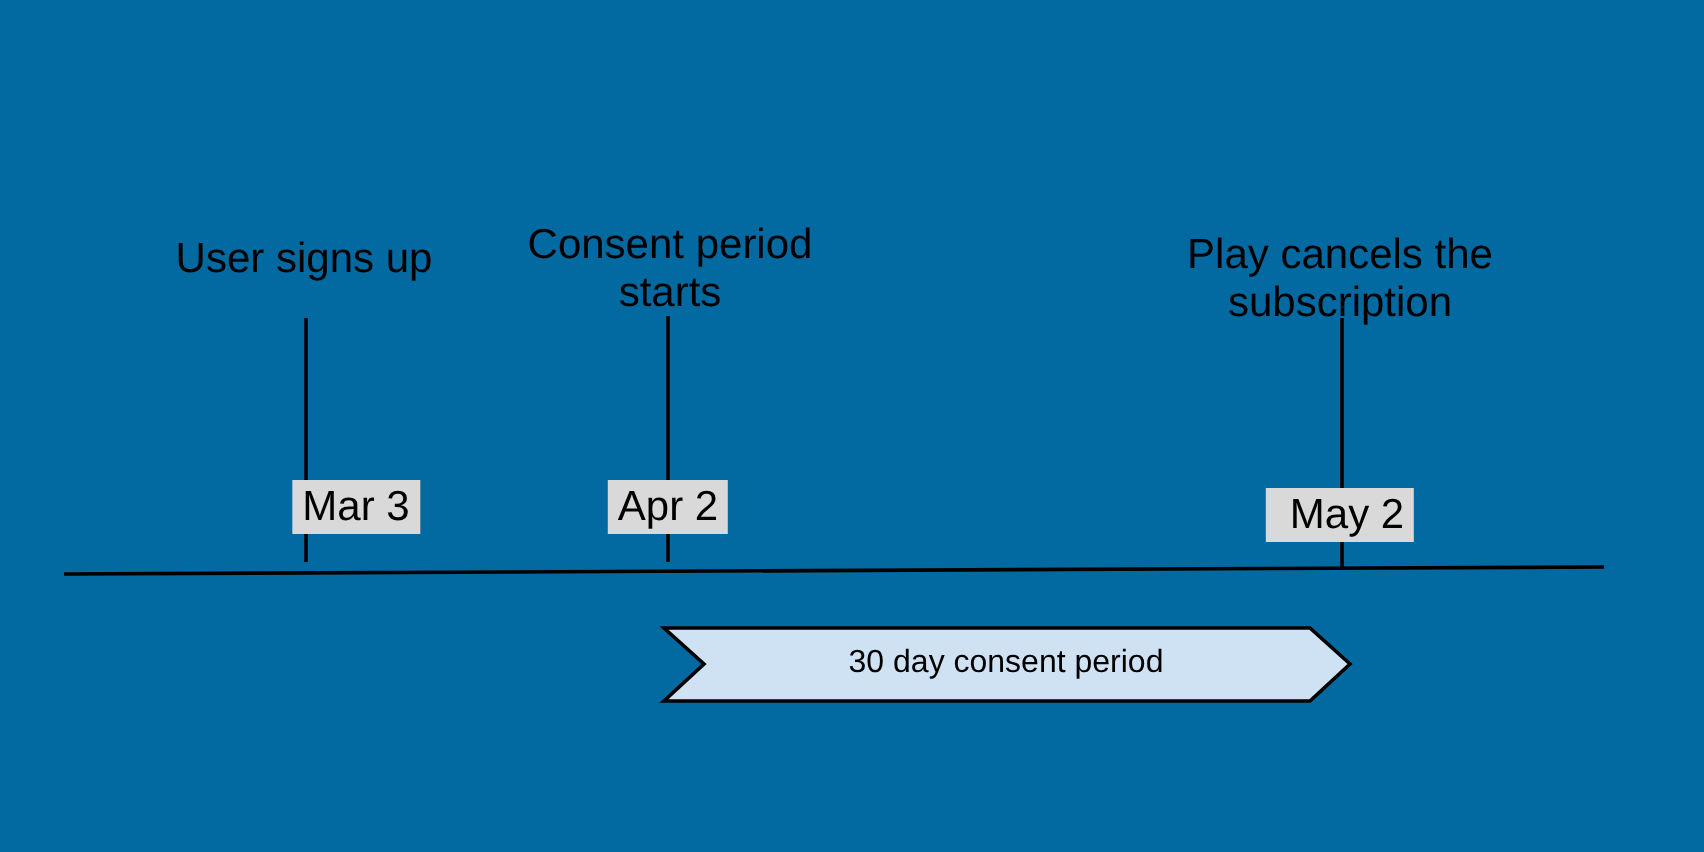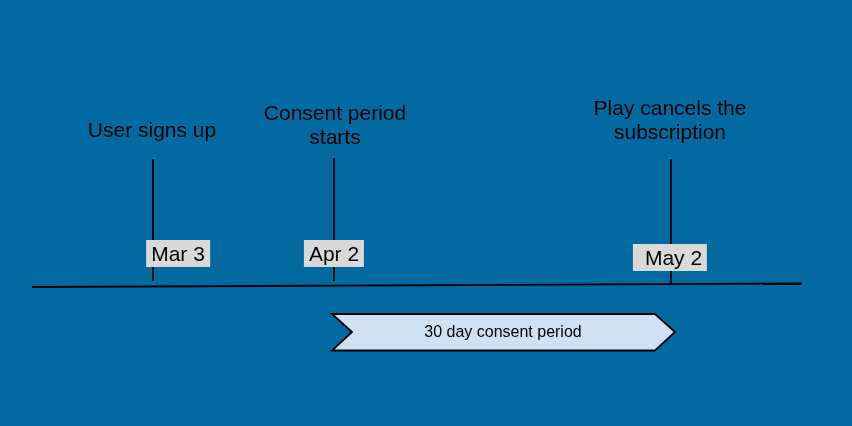--- a/index.html
+++ b/index.html
@@ -67,23 +67,23 @@
     <line class="tick" x1="153" y1="159" x2="153" y2="281"></line>
     <line class="tick" x1="334" y1="158" x2="334" y2="281"></line>
     <line class="tick" x1="671" y1="159" x2="671" y2="285"></line>
 
     <line class="axis" x1="32" y1="287" x2="802" y2="283.5"></line>
 
     <polygon class="banner-shape" points="332,314 655,314 675,332 655,350.5 332,350.5 352,332" fill="#cfe2f3"></polygon>
   </svg>
 
   <div class="event-label" style="left:152px; top:118px;">User signs up</div>
-  <div class="event-label" style="left:335px; top:101px;">Consent period
+  <div class="event-label" style="left:335px; top:111px;">Consent period
 starts</div>
-  <div class="event-label" style="left:670px; top:96px;text-align:center;">Play cancels the
+  <div class="event-label" style="left:670px; top:116px;text-align:center;">Play cancels the
 subscription</div>
 
   <div class="date-chip" style="left: 154px; top: 240px; background-color: rgb(217, 217, 217); margin-left: 24px;">Mar 3</div>
   <div class="date-chip" style="left: 334px; top: 240px; background-color: rgb(217, 217, 217);">Apr 2</div>
   <div class="date-chip" style="left: 670px; top: 244px; background-color: rgb(217, 217, 217); padding-left: 12px;">May 2</div>
 
   <div class="banner-label" style="left:503px; top:320px;">30 day consent period</div>
 
 </div>
 

